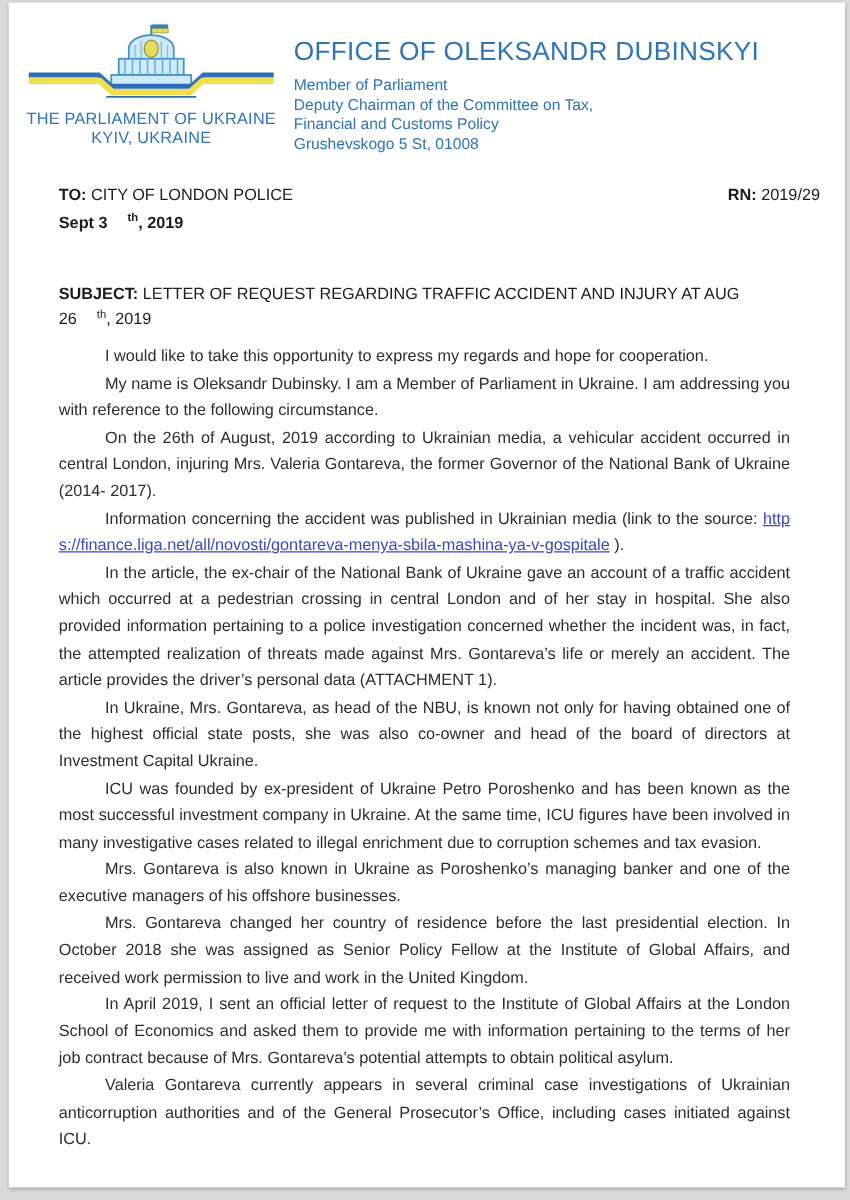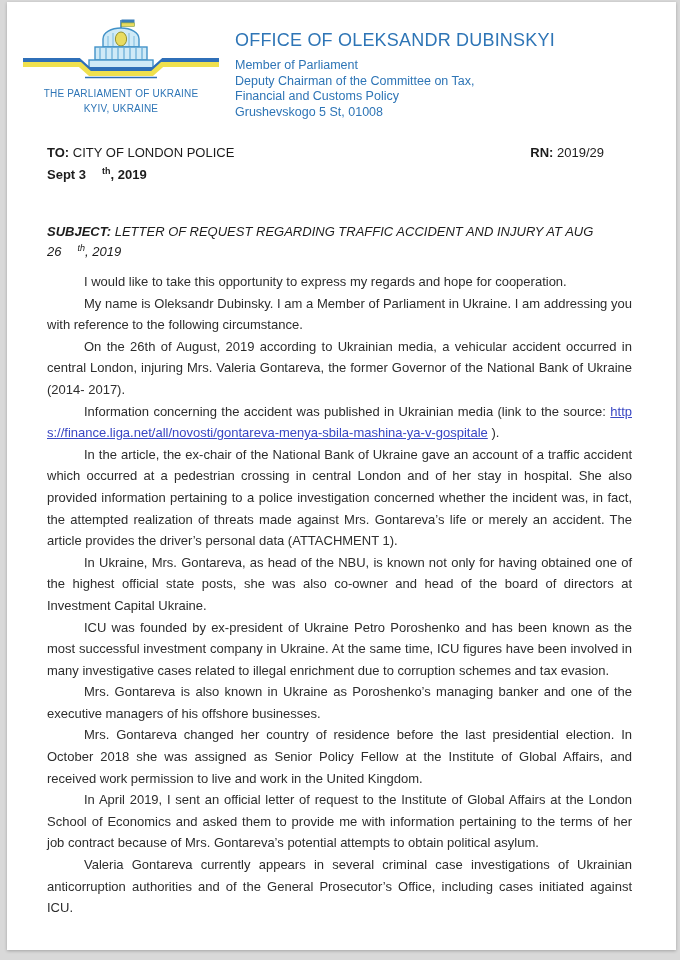--- a/index.html
+++ b/index.html
@@ -13,32 +13,32 @@
     position:relative;
     width:669px;height:948px;
     margin:2px 4px 10px 7px;
     background:#ffffff;
     box-shadow:0 1px 3px rgba(0,0,0,.25);
     box-sizing:border-box;
   }
   
   .header{display:flex;padding:14px 18px 0 12px;}
   .logo-block{width:204px;flex-shrink:0;text-align:center;}
-  .logo-caption{color:#2E75B6;font-size:10px;line-height:15px;letter-spacing:.2px;}
+  .logo-caption{color:#2E75B6;font-size:13px;line-height:15px;letter-spacing:.2px;}
   .office-block{padding:14px 0 0 12px;color:#2E75B6;}
-  .office-title{font-size:18px;letter-spacing:.2px;margin:0 0 7px 0;font-weight:400;}
+  .office-title{font-size:21px;letter-spacing:.2px;margin:0 0 7px 0;font-weight:400;}
   .office-line{font-size:12.5px;line-height:15.5px;}
   
-  .meta{margin:22px 72px 0 40px;font-size:13px;color:#1c1c1c;}
+  .meta{margin:22px 20px 0 40px;font-size:13px;color:#1c1c1c;}
   .meta-row{display:flex;justify-content:space-between;line-height:22px;}
   .meta b{font-weight:700;}
   .meta .right{text-align:left;}
   .bold{font-weight:700;}
   sup{font-size:9px;vertical-align:super;line-height:0;padding-left:16px;}
-  .subject{margin:36px 44px 0 40px;font-size:13px;line-height:20px;color:#1c1c1c;font-style:italic;}
+  .subject{margin:36px 44px 0 40px;font-size:13px;line-height:20px;color:#1c1c1c;}
   
   .letter-body{
     margin:9px 44px 0 40px;
     font-size:13px;line-height:21.6px;
     text-align:justify;color:#2d2d2d;
   }
   .letter-body p{margin:0;text-indent:37px;}
   a.link{color:#3947C3;text-decoration:underline;word-break:break-all;}
 </style>
 </head>

